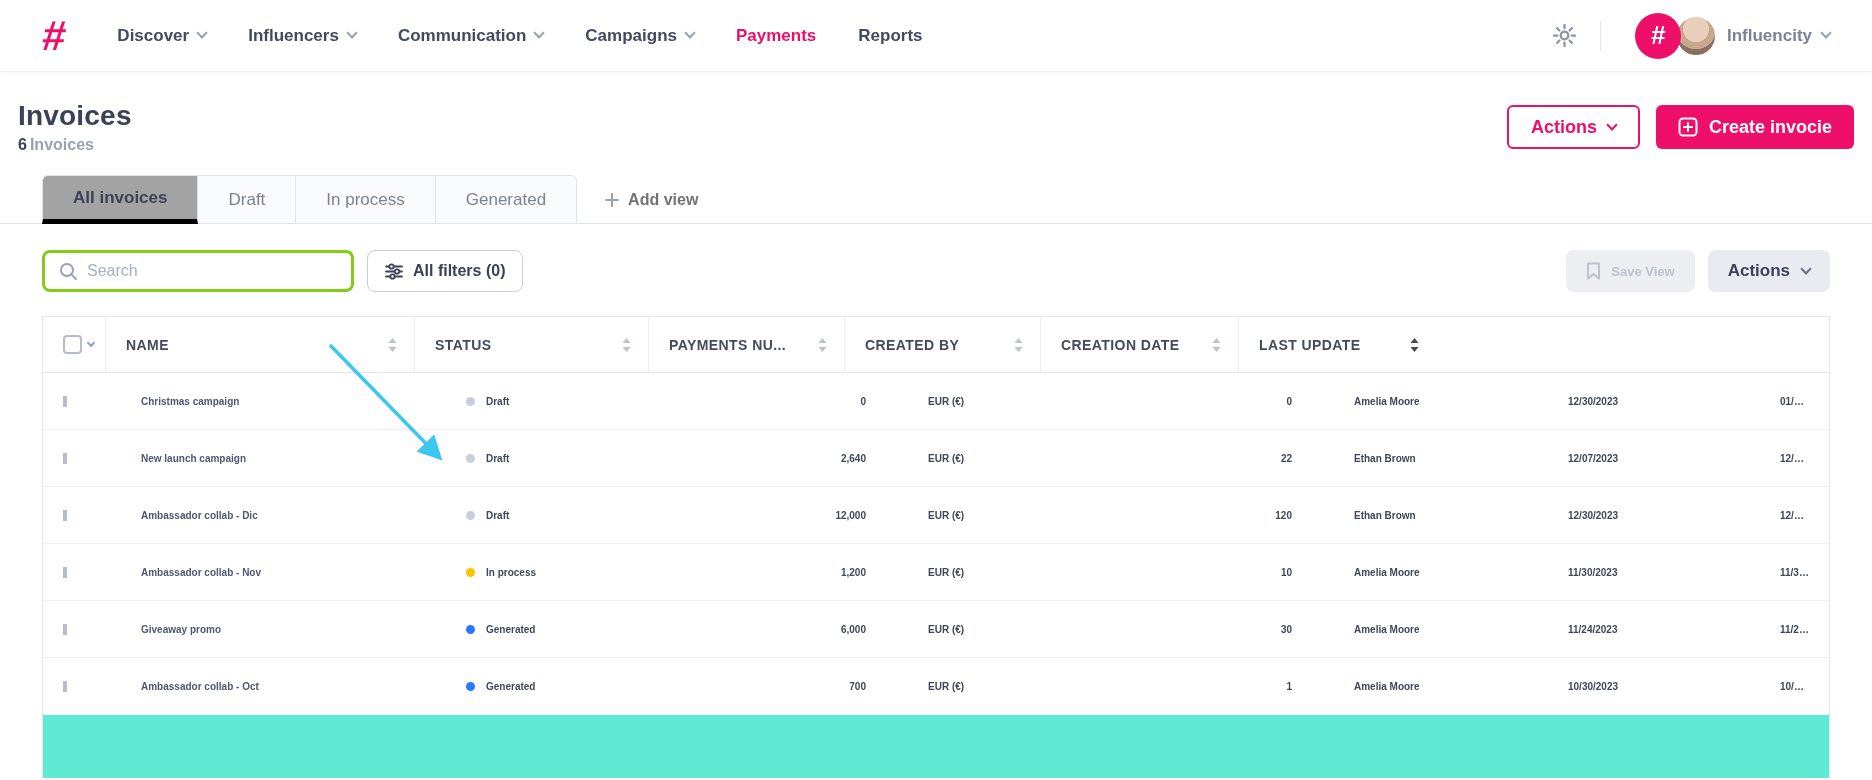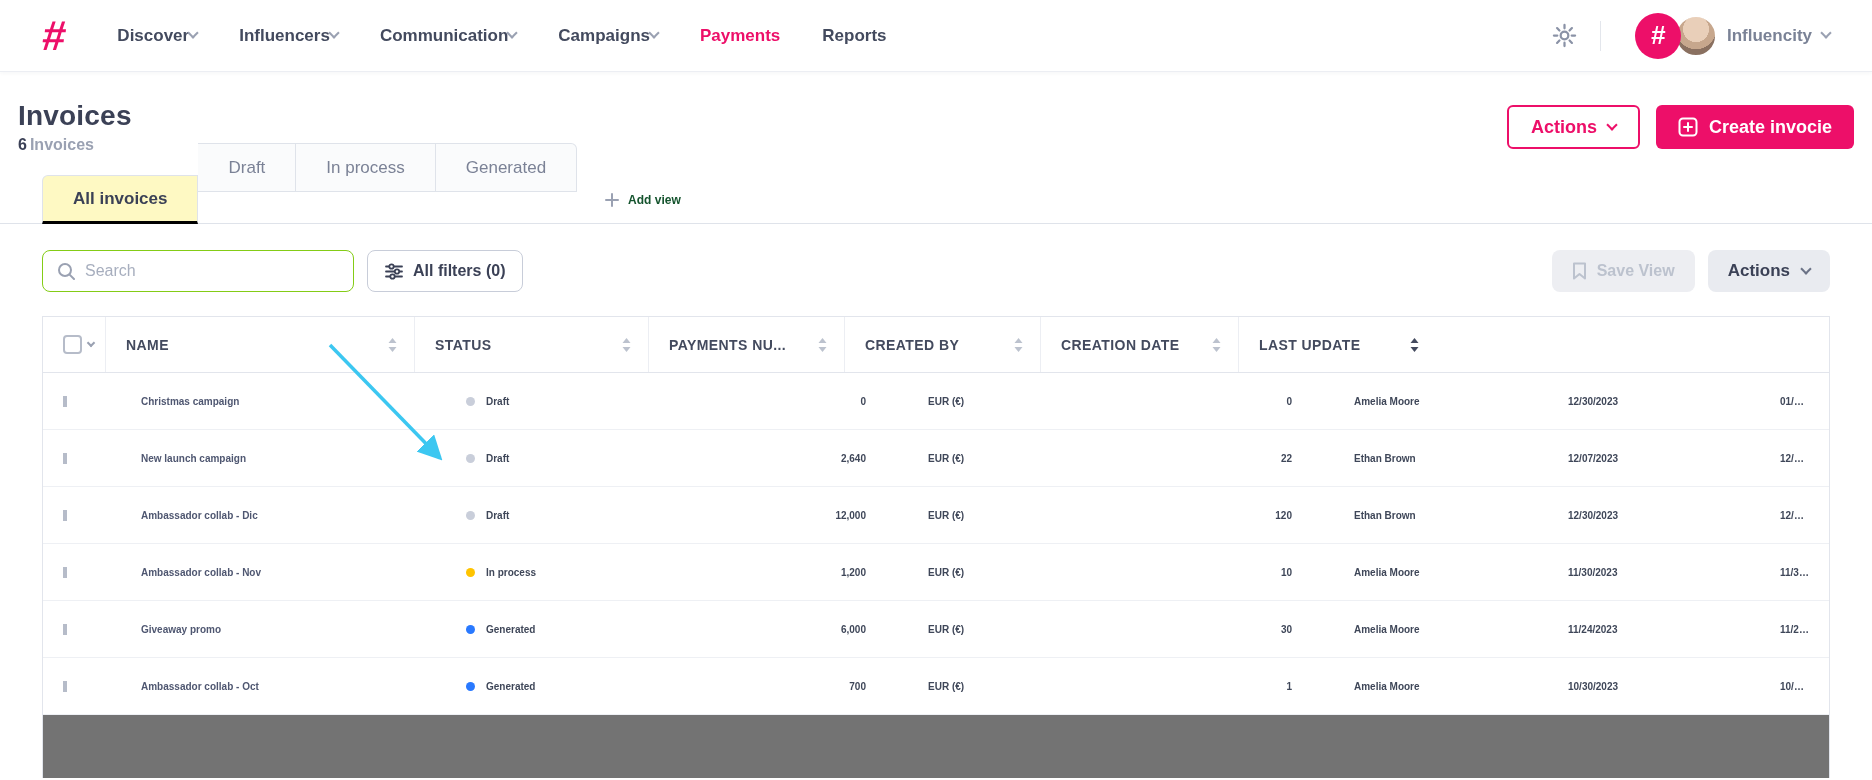--- a/index.html
+++ b/index.html
@@ -18,21 +18,21 @@
     border-bottom:1px solid #ECEEF3;
     box-shadow:0 1px 4px rgba(40,50,80,.05);
     position:relative; z-index:2;
   }
   .logo {
     font-size:42px; font-weight:800; font-style:italic;
     color:var(--accent); margin-right:52px; line-height:1;
     transform:skewX(-6deg); cursor:pointer;
   }
   .main-nav { display:flex; align-items:center; gap:42px; }
-  .nav-item { display:flex; align-items:center; font-size:17px; font-weight:700; color:#434A5E; cursor:pointer;justify-content:center; }
+  .nav-item { display:flex; align-items:center; gap:9px; font-size:17px; font-weight:700; color:#434A5E; cursor:pointer;justify-content:center; }
   .nav-item.active { color:var(--accent); }
   .chev {
     width:8px; height:8px; display:inline-block;
     border-right:2px solid #9AA1B2; border-bottom:2px solid #9AA1B2;
     transform:rotate(45deg); margin-top:-5px;
   }
   .chev.dark { border-color:#6B7286; }
   .chev.pink { border-color:var(--accent); }
   .nav-right { margin-left:auto; display:flex; align-items:center; }
   .icon-btn { cursor:pointer; display:flex; align-items:center; }
@@ -67,41 +67,41 @@
   .tab-group { display:flex; }
   .tab {
     height:49px; padding:0 30px; display:flex; align-items:center;
     font-size:17px; color:#7B8296; background:#FAFBFC;
     border:1px solid #DFE3EA; border-bottom:1px solid #DFE3EA;
     margin-bottom:-1px; cursor:pointer;
   }
   .tab + .tab { border-left:none; }
   .tab:first-child { border-radius:6px 0 0 0; }
   .tab:last-child { border-radius:0 6px 0 0; }
-  .tab.active { background:#fef9c3; color:#3B4156; font-weight:800; border-bottom:3px solid #000000;margin-top:32px; }
+  .tab.active { background:#a3a3a3; color:#3B4156; font-weight:800; border-bottom:5px solid #000000; }
   .add-view { margin-left:28px; display:flex; align-items:center; gap:9px; height:49px;
-              color:#14532d; font-size:12px; font-weight:600; cursor:pointer; margin-bottom:-1px; }
+              color:#737373; font-size:16px; font-weight:600; cursor:pointer; margin-bottom:-1px; }
 
   
   .toolbar { display:flex; align-items:center; padding:26px 42px 20px; gap:13px; }
-  .search-box { width:312px; height:42px; border:1px solid #84cc16; border-radius:8px;
+  .search-box { width:312px; height:42px; border:3px solid #84cc16; border-radius:8px;
                 display:flex; align-items:center; padding:0 14px; gap:10px; background:#fff; }
   .search-box input { border:none; outline:none; font-family:inherit; font-size:16px; color:#434A5E; flex:1; background:transparent; }
   .search-box input::placeholder { color:#A7AEBE; }
   .btn-filters { height:42px; background:#fff; border:1px solid #C8CDD9; border-radius:8px;
                  font-weight:800; color:#3B4156; font-size:16px; padding:0 17px;
                  display:flex; gap:10px; align-items:center; cursor:pointer; font-family:inherit; }
   .spacer { flex:1; }
-  .btn-save { height:42px; background:#EDEEF2; color:#BCC2CE; border-radius:8px; font-weight:800; font-size:16px;
+  .btn-save { height:42px; background:#EDEEF2; color:#BCC2CE; border-radius:8px; font-weight:800; font-size:13px;
               padding:0 20px; display:flex; gap:10px; align-items:center; border:none; cursor:default; font-family:inherit; }
   .btn-actions2 { height:42px; background:#E9EBF0; color:#3B4156; border-radius:8px; font-weight:800; font-size:17px;
                   padding:0 20px; display:flex; gap:12px; align-items:center; border:none; cursor:pointer; font-family:inherit; }
 
   
-  .table-wrap { margin:4px 42px 0; border:1px solid var(--border); border-bottom:none; min-height:462px; background:#737373; }
+  .table-wrap { margin:4px 42px 0; border:1px solid var(--border); border-bottom:none; min-height:462px; background:#5eead4; }
   .grid-row { display:grid; grid-template-columns:62px 309px 234px 196px 196px 198px 198px 196px minmax(0,1fr); }
   .thead { height:56px; border-bottom:1px solid var(--border); background:#fff; }
   .th { display:flex; align-items:center; justify-content:space-between; gap:8px;
         padding:0 16px 0 20px; height:100%; border-left:1px solid #ECEEF3;
         font-size:14px; font-weight:800; color:#434A5E; letter-spacing:.03em; cursor:pointer; overflow:hidden; white-space:nowrap; }
   .th:first-child, .th.no-border { border-left:none; }
   .th-check { display:flex; align-items:center; gap:6px; padding:0 0 0 20px; height:100%; }
   .sort-ic path { fill:#BCC2CE; }
   .th.sorted .sort-ic path { fill:#434A5E; }
   .checkbox { width:19px; height:19px; border:2px solid #B6BCC9; border-radius:4px; background:#fff; cursor:pointer; flex:none; }

